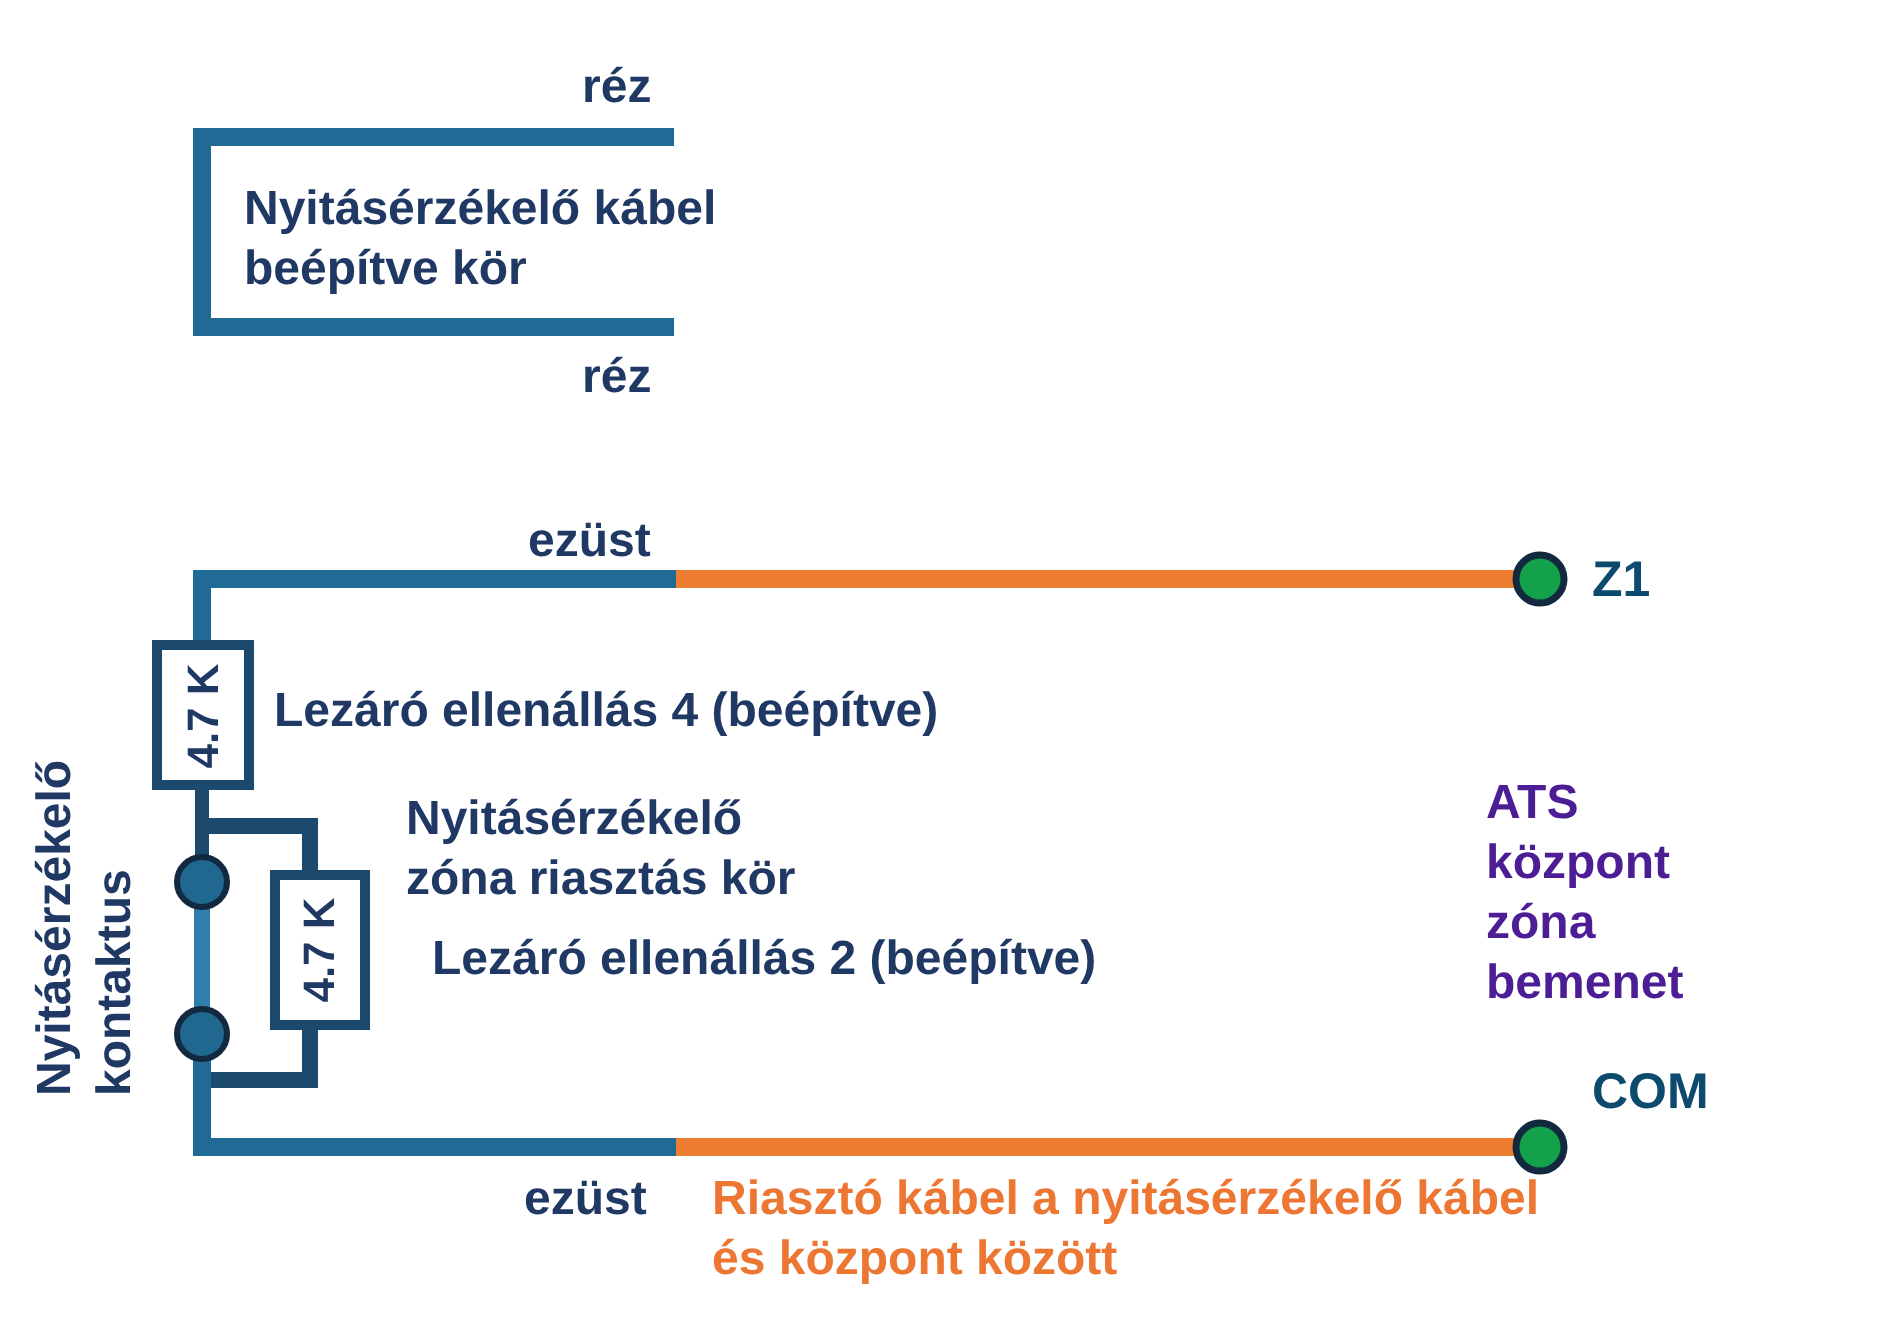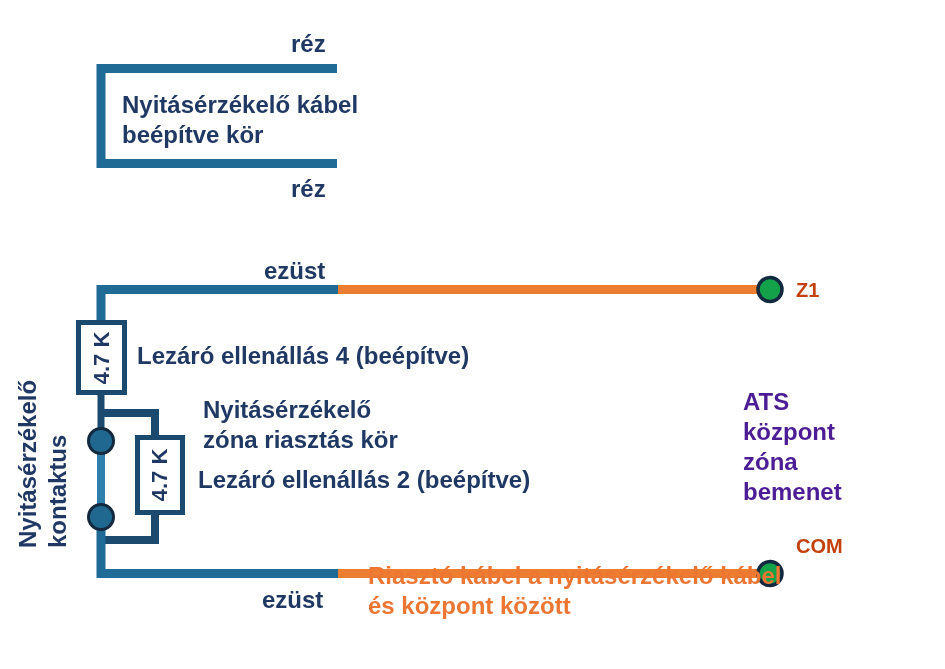--- a/index.html
+++ b/index.html
@@ -13,21 +13,21 @@
   #wires{position:absolute;left:0;top:0;}
   .lbl{
     position:absolute;
     font-weight:700;
     font-size:24px;
     line-height:30px;
     color:#1F3864;
     white-space:pre-line;
   }
   .lbl.green{color:#4c1d95;}
-  .lbl.green-term{color:#c2410c;font-size:20px;}
+  .lbl.green-term{color:#0c4a6e;font-size:25px;}
   .lbl.orange{color:#ED7633;}
   .vert-label{
     left:13px;top:548px;
     width:220px;height:62px;
     transform-origin:0 0;
     transform:rotate(-90deg);
   }
   .res-val{
     position:absolute;
     font-weight:700;
@@ -81,24 +81,24 @@
   <div class="res-val" style="left:101.5px;top:357.5px;">4.7 K</div>
   <div class="lbl" style="left:137px;top:341px;">Lezáró ellenállás 4 (beépítve)</div>
 
   <div class="lbl vert-label">Nyitásérzékelő
 kontaktus</div>
 
   <div class="lbl" style="left:203px;top:395px;">Nyitásérzékelő
 zóna riasztás kör</div>
 
   <div class="res-val" style="left:160px;top:475px;">4.7 K</div>
-  <div class="lbl" style="left:198px;top:465px;">Lezáró ellenállás 2 (beépítve)</div>
+  <div class="lbl" style="left:216px;top:465px;">Lezáró ellenállás 2 (beépítve)</div>
 
   <div class="lbl green-term" style="left:796px;top:275px;">Z1</div>
   <div class="lbl green" style="left:743px;top:387px;">ATS központ
 zóna bemenet</div>
   <div class="lbl green-term" style="left:796px;top:531px;">COM</div>
 
   <div class="lbl" style="left:262px;top:585px;">ezüst</div>
-  <div class="lbl orange" style="left:356px;top:561px;margin-left:12px;">Riasztó kábel a nyitásérzékelő kábel
+  <div class="lbl orange" style="left:356px;top:585px;">Riasztó kábel a nyitásérzékelő kábel
 és központ között</div>
 
 </div>
 
 </body></html>

